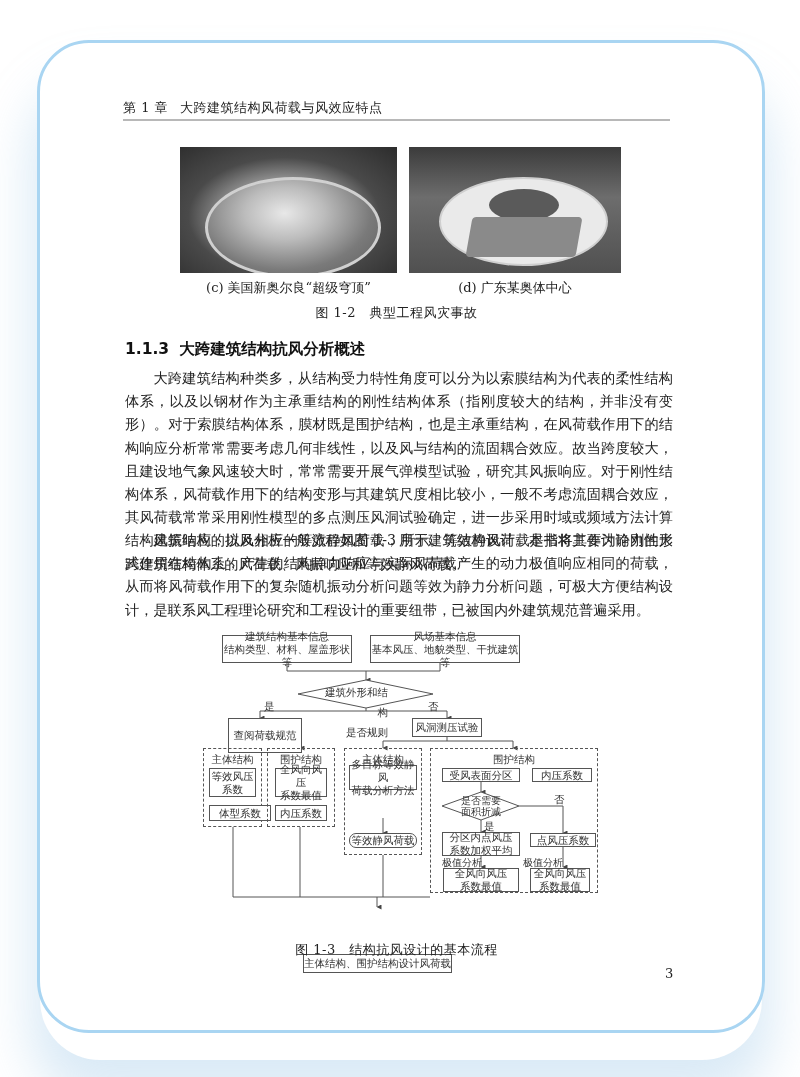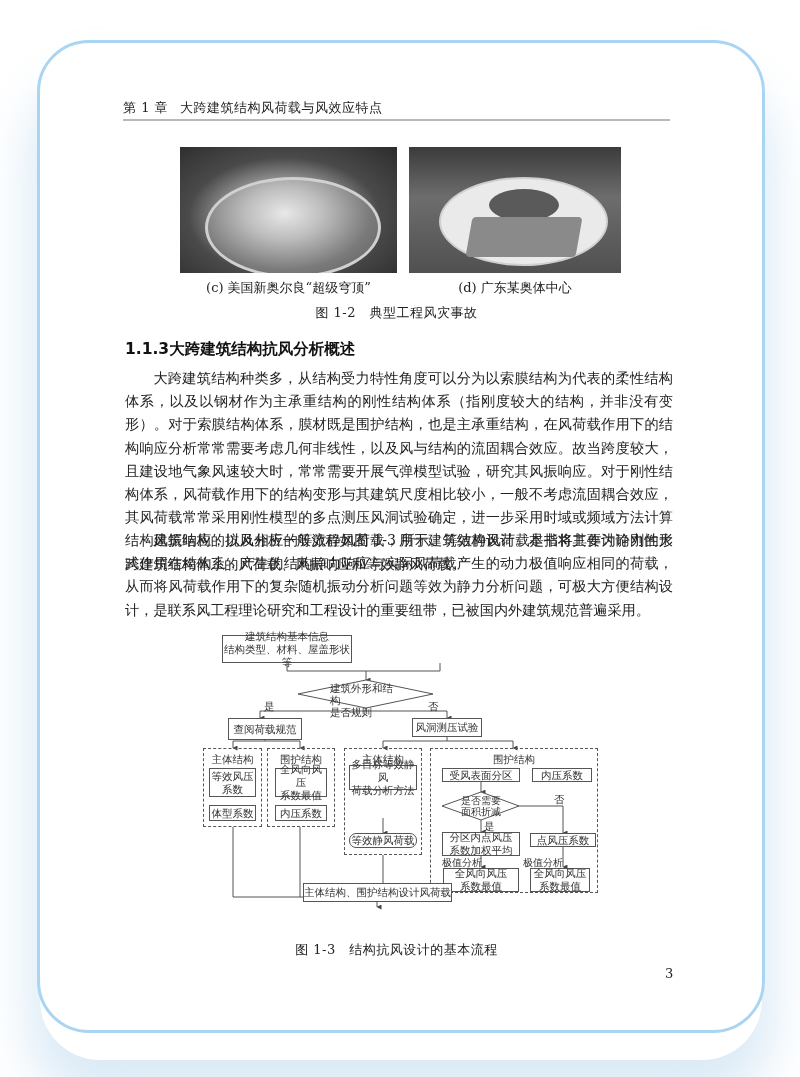--- a/index.html
+++ b/index.html
@@ -55,21 +55,21 @@
   .subcap-d { left:409px; width:212px; text-align:center; }
   .figcap {
     position:absolute; font-size:13px; color:#222; text-align:center; letter-spacing:0.5px;
   }
   .figcap-12 { left:123px; top:304px; width:547px; }
   .figcap-13 { left:123px; top:941px; width:547px; }
   .section-title {
     position:absolute; left:125px; top:339px; font-size:15.5px; font-weight:bold;
     font-family:"DejaVu Sans", "Liberation Sans", sans-serif; color:#111;
   }
-  .section-title .num { margin-right:0; }
+  .section-title .num { margin-right:10px; }
   .body-text {
     position:absolute; left:125px; width:548px; font-size:14.2px; line-height:23.2px;
     text-align:justify; color:#222;
   }
   .body-text p { margin:0; text-indent:2em; }
   .bt1 { top:367px; }
   .bt2 { top:529px; }
 
   
   .fc { position:absolute; left:0; top:0; width:800px; height:1077px; pointer-events:none;text-decoration:underline; }
@@ -157,37 +157,41 @@
       <line x1="383" y1="855" x2="383" y2="897"></line>
       <line x1="233" y1="897" x2="430" y2="897"></line>
       <line x1="377" y1="897" x2="377" y2="907" marker-end="url(#ar)"></line>
     </g>
   </svg>
 
   <div class="box" style="left:222px;top:635px;width:130px;height:28px;">
     <span>建筑结构基本信息</span>
     <span>结构类型、材料、屋盖形状等</span>
   </div>
-  <div class="lbl" style="left:330px;top:682px;width:72px;text-align:left;line-height:12px;">
+  <div class="box" style="left:370px;top:635px;width:150px;height:28px;">
+    <span>风场基本信息</span>
+    <span>基本风压、地貌类型、干扰建筑等</span>
+  </div>
+  <div class="lbl" style="left:316px;top:682px;width:72px;text-align:right;line-height:20px;">
     <div>建筑外形和结构</div>
     <div>是否规则</div>
   </div>
   <div class="lbl" style="left:264px;top:700px;">是</div>
   <div class="lbl" style="left:428px;top:700px;">否</div>
 
-  <div class="box" style="left:228px;top:718px;width:74px;height:22px;">查阅荷载规范</div>
+  <div class="box" style="left:228px;top:718px;width:74px;height:35px;">查阅荷载规范</div>
   <div class="box" style="left:412px;top:718px;width:70px;height:19px;">风洞测压试验</div>
 
   <div class="dash" style="left:203px;top:748px;width:59px;height:79px;"></div>
   <div class="dash-title" style="left:203px;top:753px;width:59px;">主体结构</div>
   <div class="box" style="left:209px;top:768px;width:47px;height:29px;">
     <span>等效风压</span>
     <span>系数</span>
   </div>
-  <div class="box" style="left:209px;top:805px;width:47px;height:16px;">体型系数</div>
+  <div class="box" style="left:209px;top:805px;width:62px;height:16px;">体型系数</div>
 
   <div class="dash" style="left:267px;top:748px;width:68px;height:79px;"></div>
   <div class="dash-title" style="left:267px;top:753px;width:68px;">围护结构</div>
   <div class="box" style="left:275px;top:768px;width:52px;height:29px;">
     <span>全风向风压</span>
     <span>系数最值</span>
   </div>
   <div class="box" style="left:275px;top:805px;width:52px;height:16px;">内压系数</div>
 
   <div class="dash" style="left:344px;top:748px;width:78px;height:107px;"></div>
@@ -218,17 +222,17 @@
   <div class="lbl" style="left:523px;top:856px;font-size:10px;">极值分析</div>
   <div class="box" style="left:443px;top:868px;width:76px;height:24px;">
     <span>全风向风压</span>
     <span>系数最值</span>
   </div>
   <div class="box" style="left:530px;top:868px;width:60px;height:24px;">
     <span>全风向风压</span>
     <span>系数最值</span>
   </div>
 
-  <div class="box" style="left:303px;top:883px;width:149px;height:19px;">主体结构、围护结构设计风荷载</div>
+  <div class="box" style="left:303px;top:954px;width:149px;height:19px;">主体结构、围护结构设计风荷载</div>
 </div>
 
 <div class="figcap figcap-13">图 1-3　结构抗风设计的基本流程</div>
 <div class="page-num">3</div>
 
 </body></html>

